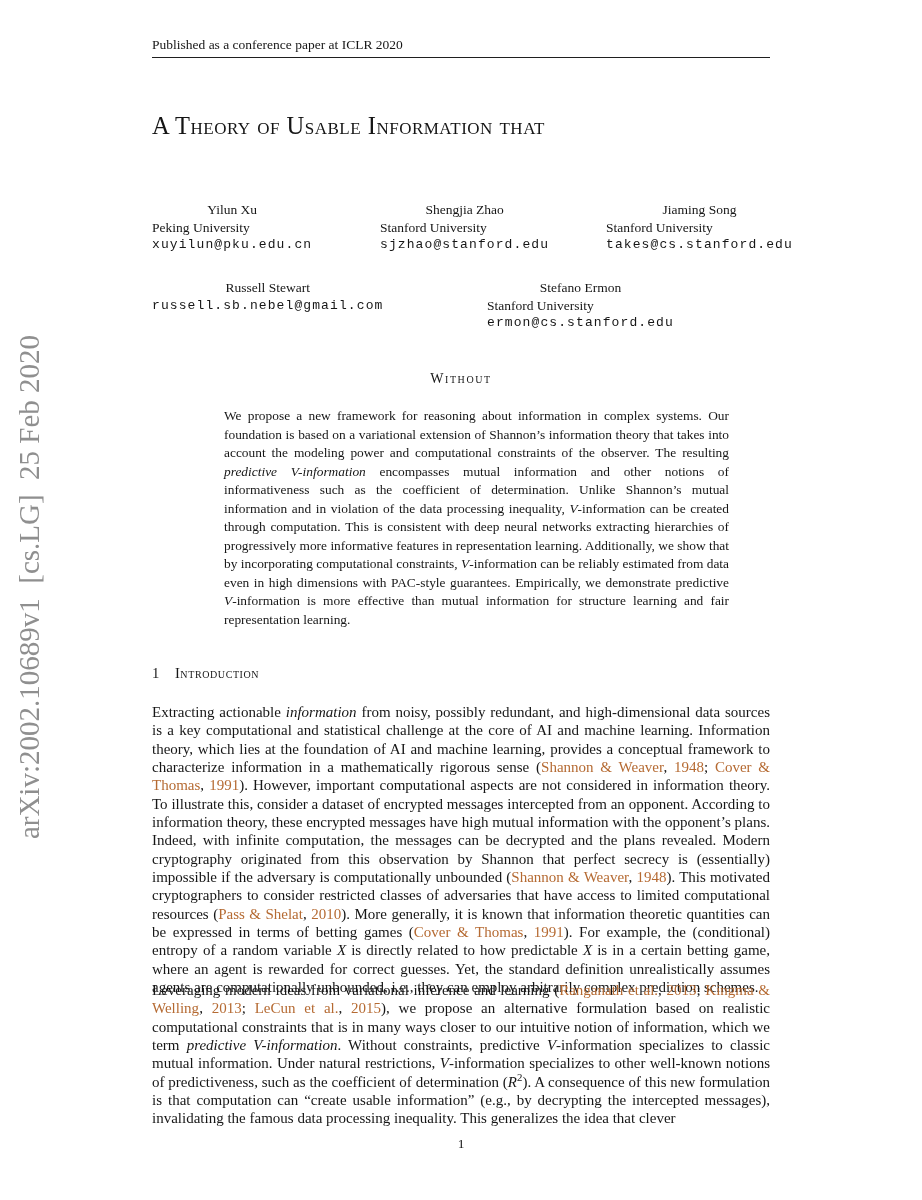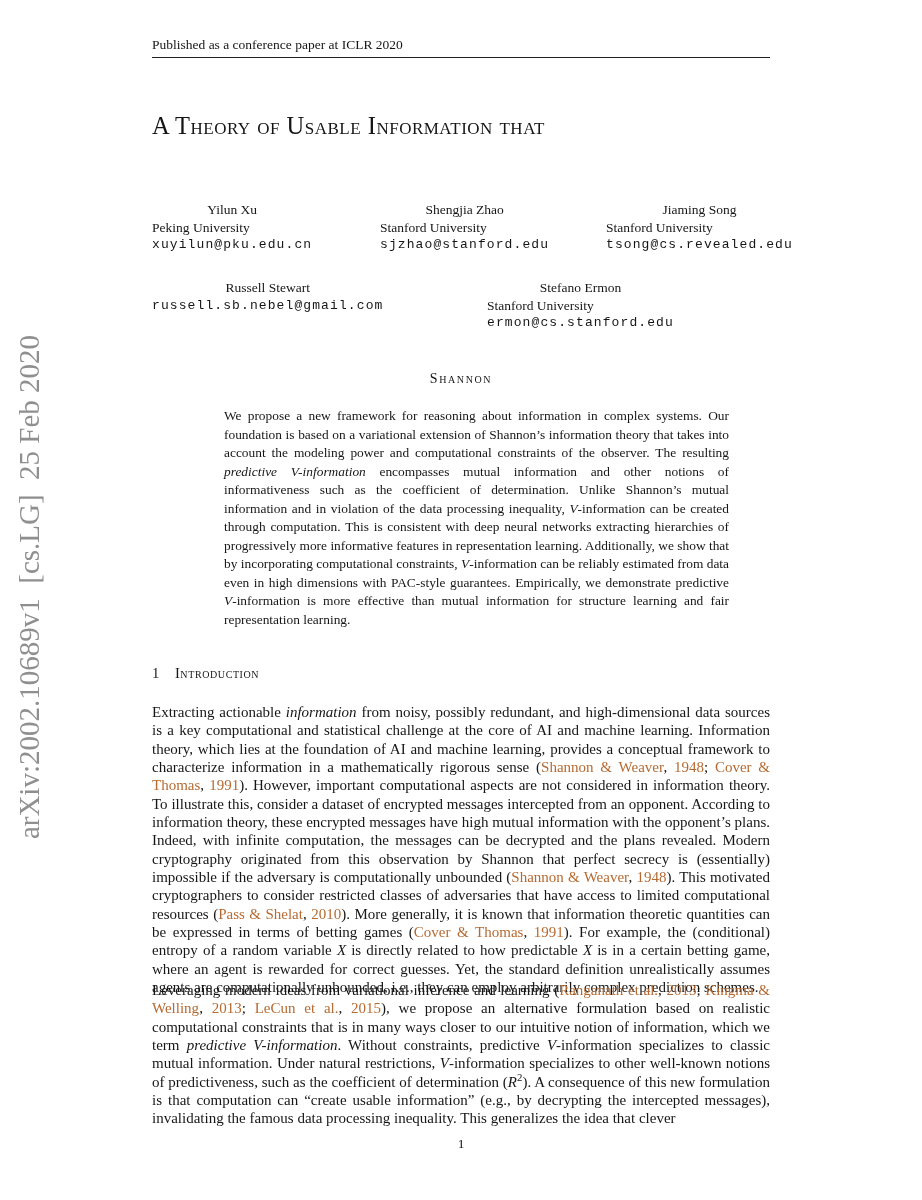--- a/index.html
+++ b/index.html
@@ -75,37 +75,37 @@
     <div class="author-email">xuyilun@pku.edu.cn</div>
   </div>
   <div class="author-col col-b">
     <div class="author-name">Shengjia Zhao</div>
     <div class="author-affil">Stanford University</div>
     <div class="author-email">sjzhao@stanford.edu</div>
   </div>
   <div class="author-col col-c">
     <div class="author-name">Jiaming Song</div>
     <div class="author-affil">Stanford University</div>
-    <div class="author-email">tsong@cs.revealed.edu</div>
+    <div class="author-email">takes@cs.stanford.edu</div>
   </div>
 </div>
 
 <div class="authors-row row2">
   <div class="author-col col-a">
     <div class="author-name">Russell Stewart</div>
     <div class="author-email">russell.sb.nebel@gmail.com</div>
   </div>
   <div class="author-col col-d">
     <div class="author-name">Stefano Ermon</div>
     <div class="author-affil">Stanford University</div>
     <div class="author-email">ermon@cs.stanford.edu</div>
   </div>
 </div>
 
-<div class="content abs-block abstract-heading">Shannon</div>
+<div class="content abs-block abstract-heading">Without</div>
 <div class="abs-block abstract-body"><span class="seg-n">We propose a new framework for reasoning about information in complex systems. Our foundation is based on a variational extension of Shannon’s information theory that takes into account the modeling power and computational constraints of the observer. The resulting </span><span class="seg-i">predictive V-information</span><span class="seg-n"> encompasses mutual information and other notions of informativeness such as the coefficient of determination. Unlike Shannon’s mutual information and in violation of the data processing inequality, </span><span class="seg-m">V</span><span class="seg-n">-information can be created through computation. This is consistent with deep neural networks extracting hierarchies of progressively more informative features in representation learning. Additionally, we show that by incorporating computational constraints, </span><span class="seg-m">V</span><span class="seg-n">-information can be reliably estimated from data even in high dimensions with PAC-style guarantees. Empirically, we demonstrate predictive </span><span class="seg-m">V</span><span class="seg-n">-information is more effective than mutual information for structure learning and fair representation learning.</span></div>
 
 <div class="content abs-block section-heading">
   <span class="section-number">1</span><span>Introduction</span>
 </div>
 
 <div class="body-para para1"><span class="seg-n">Extracting actionable </span><span class="seg-i">information</span><span class="seg-n"> from noisy, possibly redundant, and high-dimensional data sources is a key computational and statistical challenge at the core of AI and machine learning. Information theory, which lies at the foundation of AI and machine learning, provides a conceptual framework to characterize information in a mathematically rigorous sense (</span><span class="seg-c">Shannon &amp; Weaver</span><span class="seg-n">, </span><span class="seg-c">1948</span><span class="seg-n">; </span><span class="seg-c">Cover &amp; Thomas</span><span class="seg-n">, </span><span class="seg-c">1991</span><span class="seg-n">). However, important computational aspects are not considered in information theory. To illustrate this, consider a dataset of encrypted messages intercepted from an opponent. According to information theory, these encrypted messages have high mutual information with the opponent’s plans.  Indeed, with infinite computation, the messages can be decrypted and the plans revealed. Modern cryptography originated from this observation by Shannon that perfect secrecy is (essentially) impossible if the adversary is computationally unbounded (</span><span class="seg-c">Shannon &amp; Weaver</span><span class="seg-n">, </span><span class="seg-c">1948</span><span class="seg-n">). This motivated cryptographers to consider restricted classes of adversaries that have access to limited computational resources (</span><span class="seg-c">Pass &amp; Shelat</span><span class="seg-n">, </span><span class="seg-c">2010</span><span class="seg-n">). More generally, it is known that information theoretic quantities can be expressed in terms of betting games (</span><span class="seg-c">Cover &amp; Thomas</span><span class="seg-n">, </span><span class="seg-c">1991</span><span class="seg-n">). For example, the (conditional) entropy of a random variable </span><span class="seg-m">X</span><span class="seg-n"> is directly related to how predictable </span><span class="seg-m">X</span><span class="seg-n"> is in a certain betting game, where an agent is rewarded for correct guesses.  Yet, the standard definition unrealistically assumes agents are computationally unbounded, i.e., they can employ arbitrarily complex prediction schemes.</span></div>
 <div class="body-para para2"><span class="seg-n">Leveraging modern ideas from variational inference and learning (</span><span class="seg-c">Ranganath et al.</span><span class="seg-n">, </span><span class="seg-c">2013</span><span class="seg-n">; </span><span class="seg-c">Kingma &amp; Welling</span><span class="seg-n">, </span><span class="seg-c">2013</span><span class="seg-n">; </span><span class="seg-c">LeCun et al.</span><span class="seg-n">, </span><span class="seg-c">2015</span><span class="seg-n">), we propose an alternative formulation based on realistic computational constraints that is in many ways closer to our intuitive notion of information, which we term </span><span class="seg-i">predictive V-information</span><span class="seg-n">.  Without constraints, predictive </span><span class="seg-m">V</span><span class="seg-n">-information specializes to classic mutual information. Under natural restrictions, </span><span class="seg-m">V</span><span class="seg-n">-information specializes to other well-known notions of predictiveness, such as the coefficient of determination (</span><span class="seg-m">R</span><span class="seg-s">2</span><span class="seg-n">). A consequence of this new formulation is that computation can “create usable information” (e.g., by decrypting the intercepted messages), invalidating the famous data processing inequality. This generalizes the idea that clever</span></div>
 
 <div class="content abs-block page-number">1</div>

